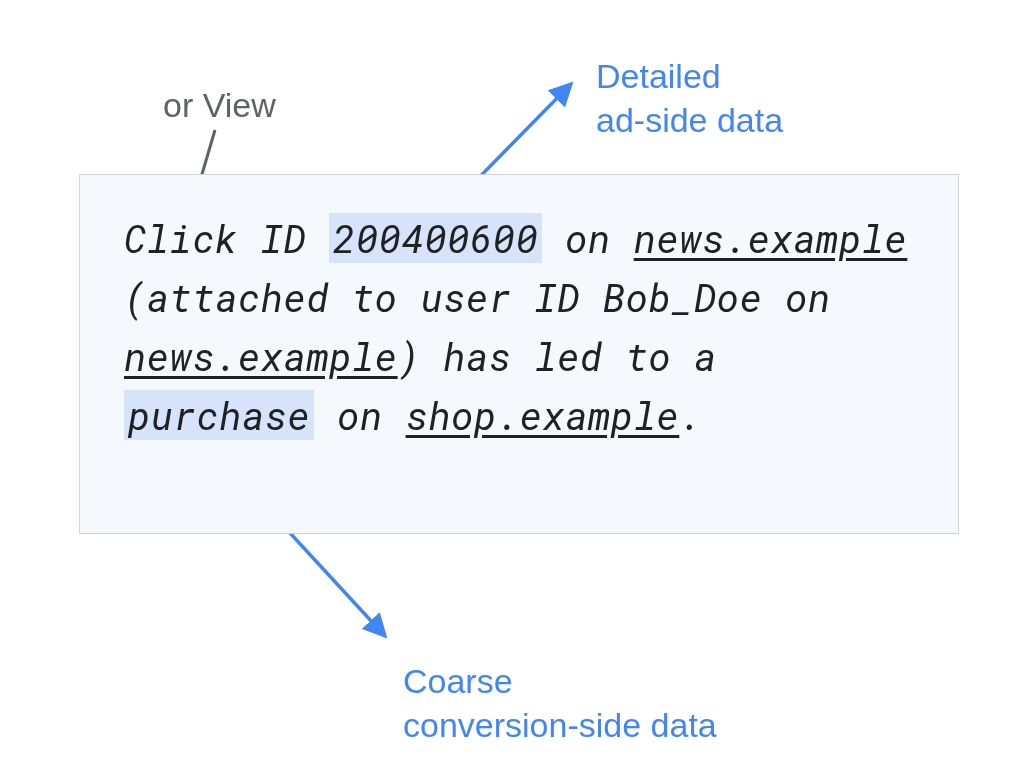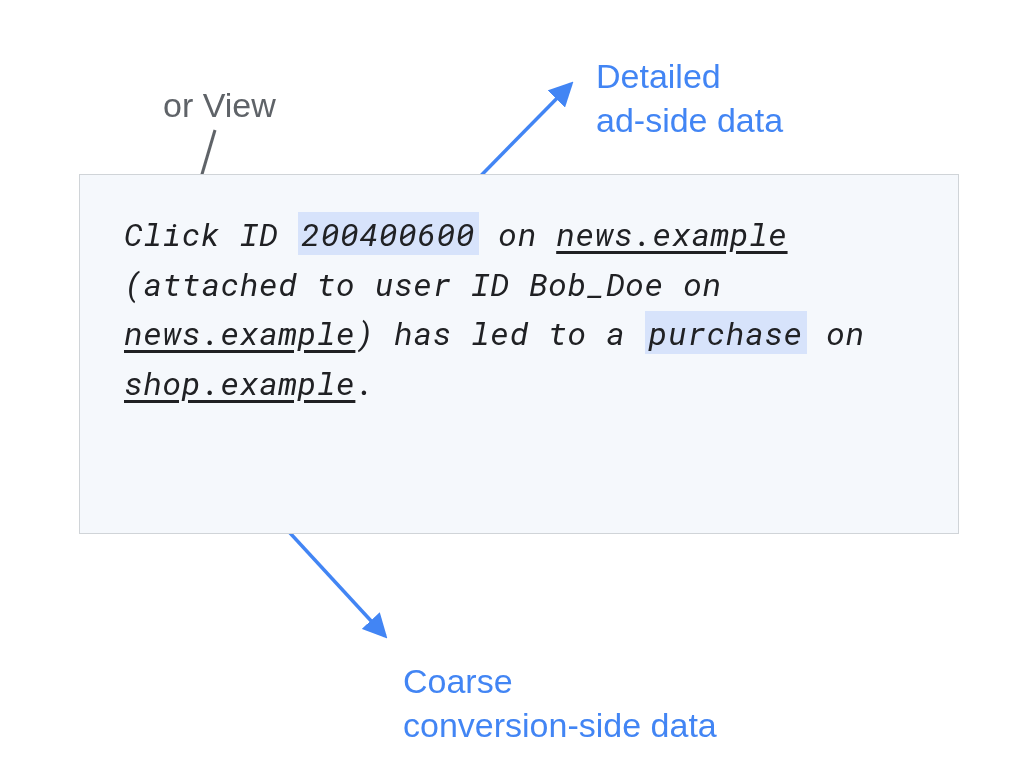--- a/index.html
+++ b/index.html
@@ -35,21 +35,21 @@
     width: 880px;
     height: 360px;
     background: #f5f8fc;
     border: 1px solid #d0d4d8;
     box-sizing: border-box;
     padding: 34px 44px;
   }
   .record {
     font-family: "Roboto Mono", ui-monospace, Menlo, Consolas, monospace;
     font-style: italic;
-    font-size: 32px;
+    font-size: 38px;
     line-height: 1.55;
     color: #202124;
     letter-spacing: 0.5px;
   }
   .record .u { text-decoration: underline; text-underline-offset: 5px; }
   .record .hl { background: #d7e3fb; padding: 0 4px; }
 
   
   svg.arrow { position: absolute; overflow: visible; pointer-events: none; }
 </style>

